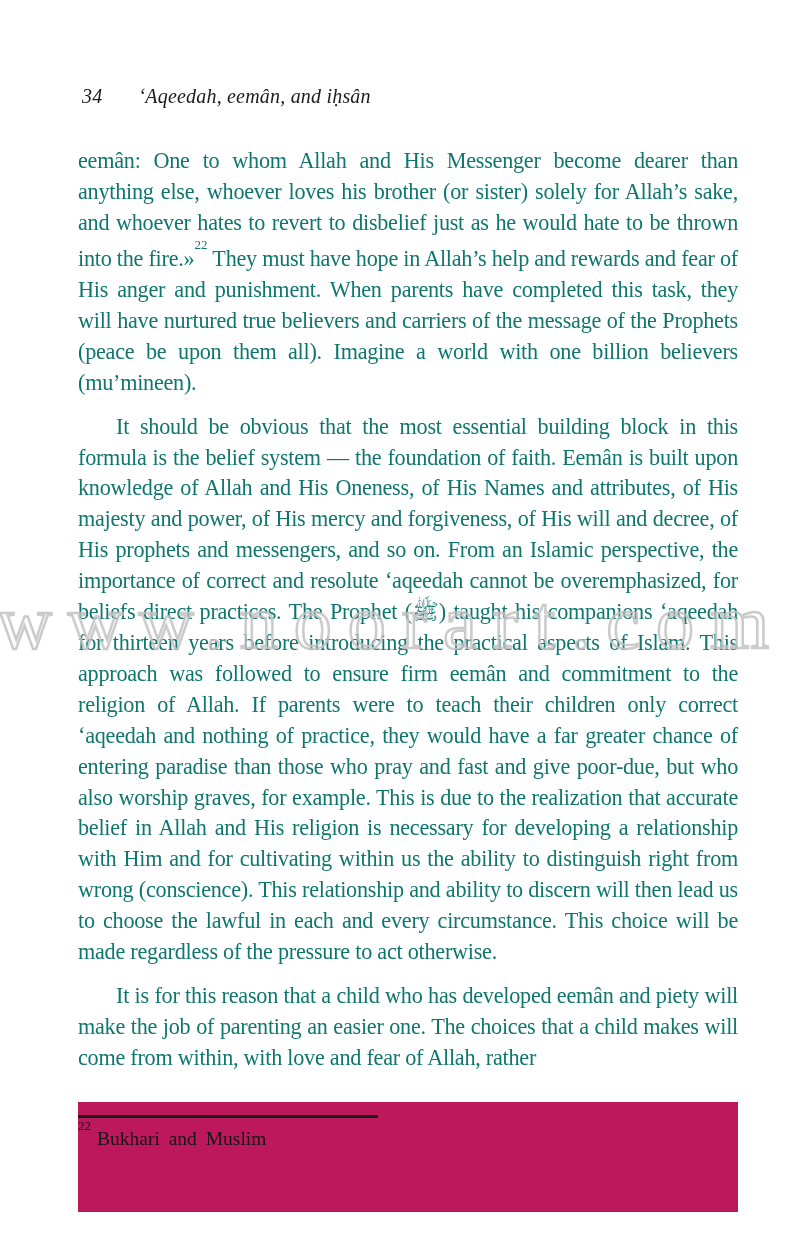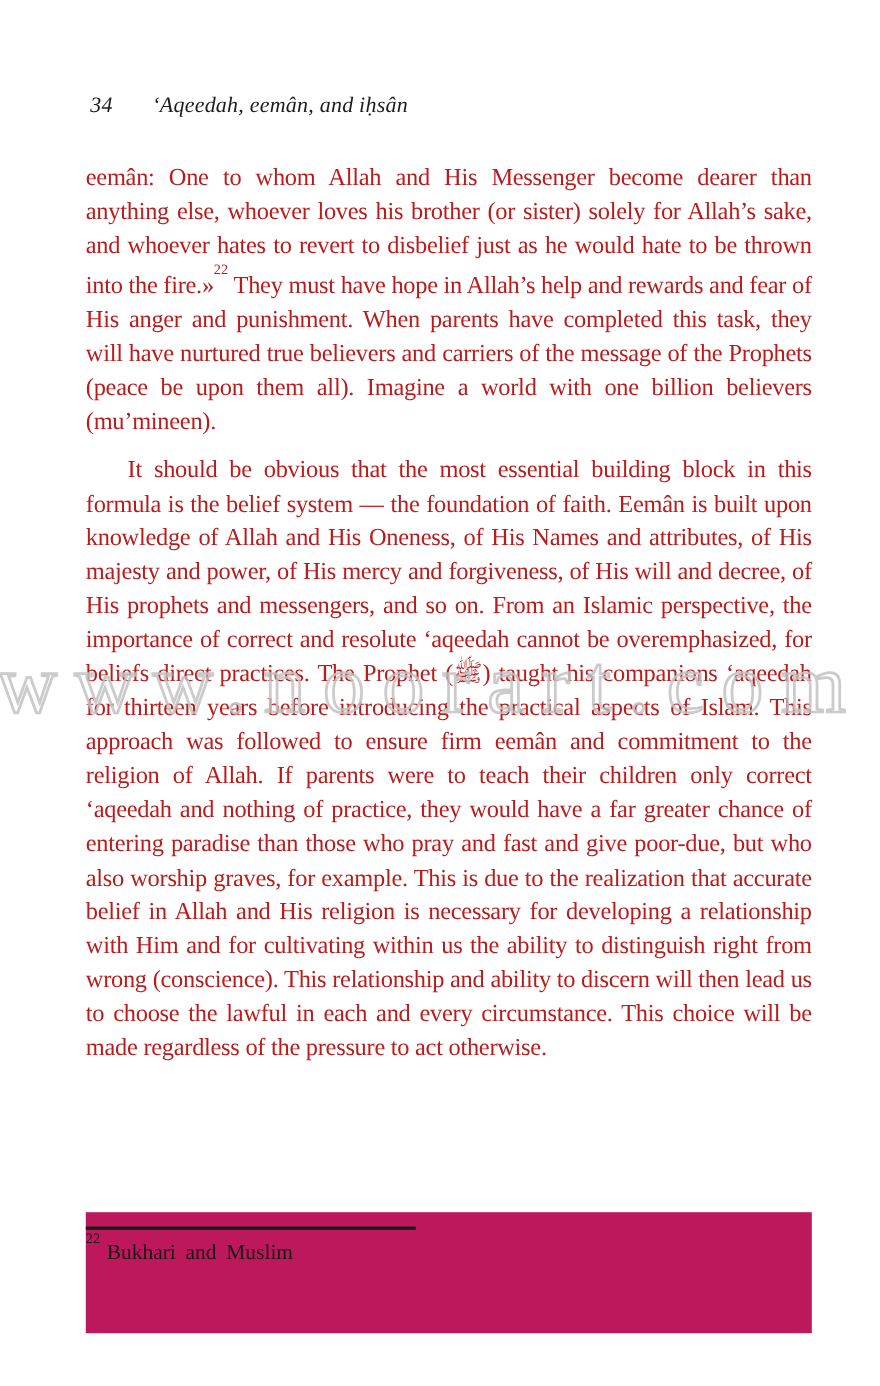--- a/index.html
+++ b/index.html
@@ -37,21 +37,21 @@
   
   .body-text {
     position: absolute;
     top: 146px;
     left: 78px;
     width: 660px;
     font-size: 22.2px;
     line-height: 30.9px;
     letter-spacing: -0.25px;
     text-align: justify;
-    color: #b91c1c;
+    color: #0f766e;
     z-index: 1;
   }
   .body-text p {
     margin: 0;
   }
   .body-text p.indented {
     margin-top: 13px;
     text-indent: 38px;
   }
   .fn-ref {
@@ -118,20 +118,21 @@
     <span class="page-number">34</span><span class="chapter-title">‘Aqeedah, eemân, and iḥsân</span>
   </header>
 
   <div class="watermark">www.noorart.com</div>
 
   <main class="body-text">
     <p><span>eemân: One to whom Allah and His Messenger become dearer than anything else, whoever loves his brother (or sister) solely for Allah’s sake, and whoever hates to revert to disbelief just as he would hate to be thrown into the fire.»</span><sup class="fn-ref">22</sup><span> They must have hope in Allah’s help and rewards and fear of His anger and punishment. When parents have completed this task, they will have nurtured true believers and carriers of the message of the Prophets (peace be upon them all). Imagine a world with one billion believers (mu’mineen).</span></p>
 
     <p class="indented">It should be obvious that the most essential building block in this formula is the belief system — the foundation of faith. Eemân is built upon knowledge of Allah and His Oneness, of His Names and attributes, of His majesty and power, of His mercy and forgiveness, of His will and decree, of His prophets and messengers, and so on. From an Islamic perspective, the importance of correct and resolute ‘aqeedah cannot be overemphasized, for beliefs direct practices. The Prophet (ﷺ) taught his companions ‘aqeedah for thirteen years before introducing the practical aspects of Islam. This approach was followed to ensure firm eemân and commitment to the religion of Allah. If parents were to teach their children only correct ‘aqeedah and nothing of practice, they would have a far greater chance of entering paradise than those who pray and fast and give poor-due, but who also worship graves, for example. This is due to the realization that accurate belief in Allah and His religion is necessary for developing a relationship with Him and for cultivating within us the ability to distinguish right from wrong (conscience). This relationship and ability to discern will then lead us to choose the lawful in each and every circumstance. This choice will be made regardless of the pressure to act otherwise.</p>
 
+    <p class="indented">It is for this reason that a child who has developed eemân and piety will make the job of parenting an easier one. The choices that a child makes will come from within, with love and fear of Allah, rather</p>
   </main>
 
   <footer class="footnote-area">
     <div class="footnote-rule"></div>
     <p class="footnote-line"><sup class="fn-num">22</sup><span>Bukhari and Muslim</span></p>
   </footer>
 
 </div>
 
 </body></html>

